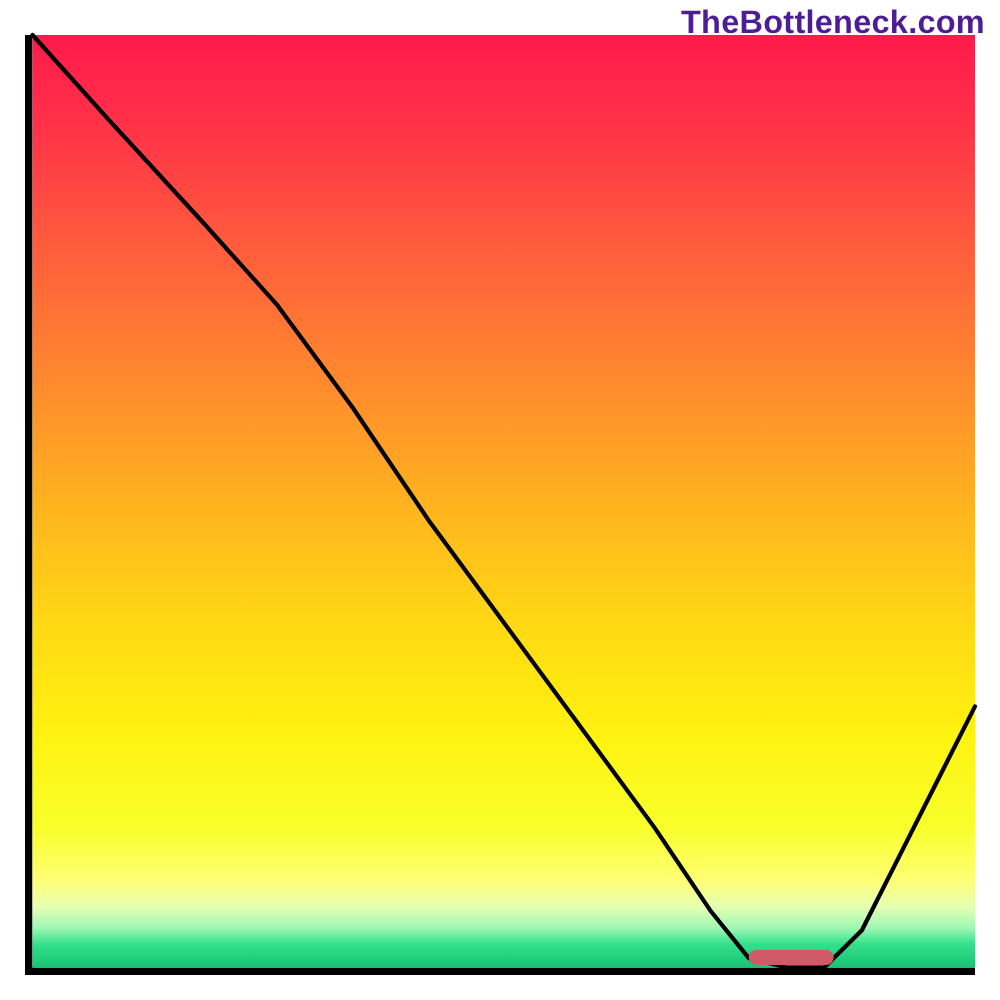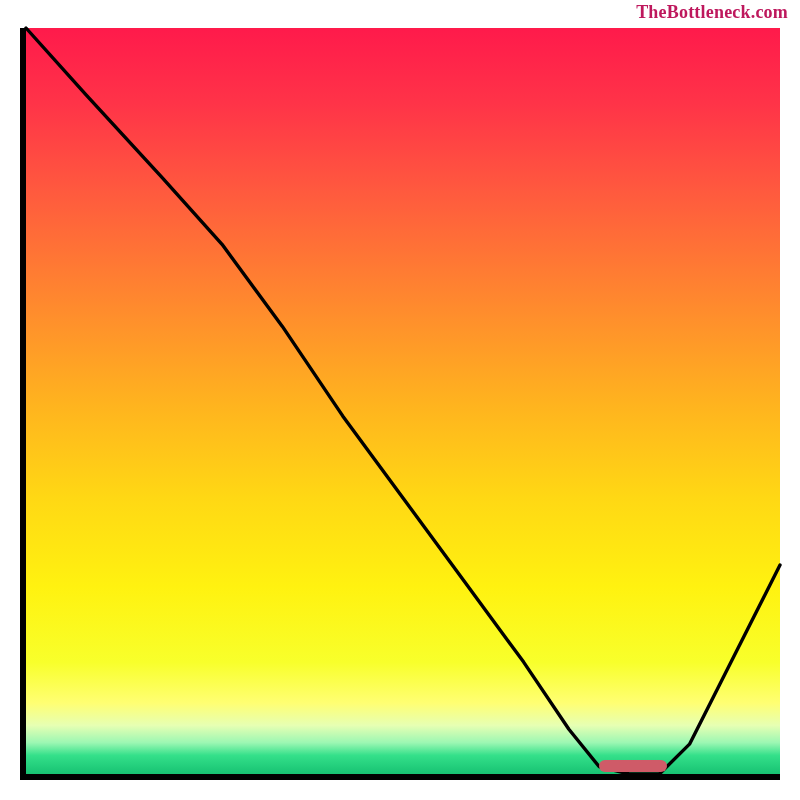--- a/index.html
+++ b/index.html
@@ -12,25 +12,24 @@
   }
   .container {
     position: relative;
     width: 800px;
     height: 800px;
   }
   .watermark {
     position: absolute;
     top: 2px;
     right: 12px;
-    font-size: 18px;
+    font-size: 26px;
     font-weight: bold;
-    color: #be185d;
+    color: #4c1d95;
     letter-spacing: 0.2px;
-    font-family: Liberation Serif, serif;
   }
   .plot-frame {
     position: absolute;
     left: 20px;
     top: 28px;
     width: 760px;
     height: 752px;
     box-sizing: border-box;
     border-left: 6px solid #000;
     border-bottom: 6px solid #000;

